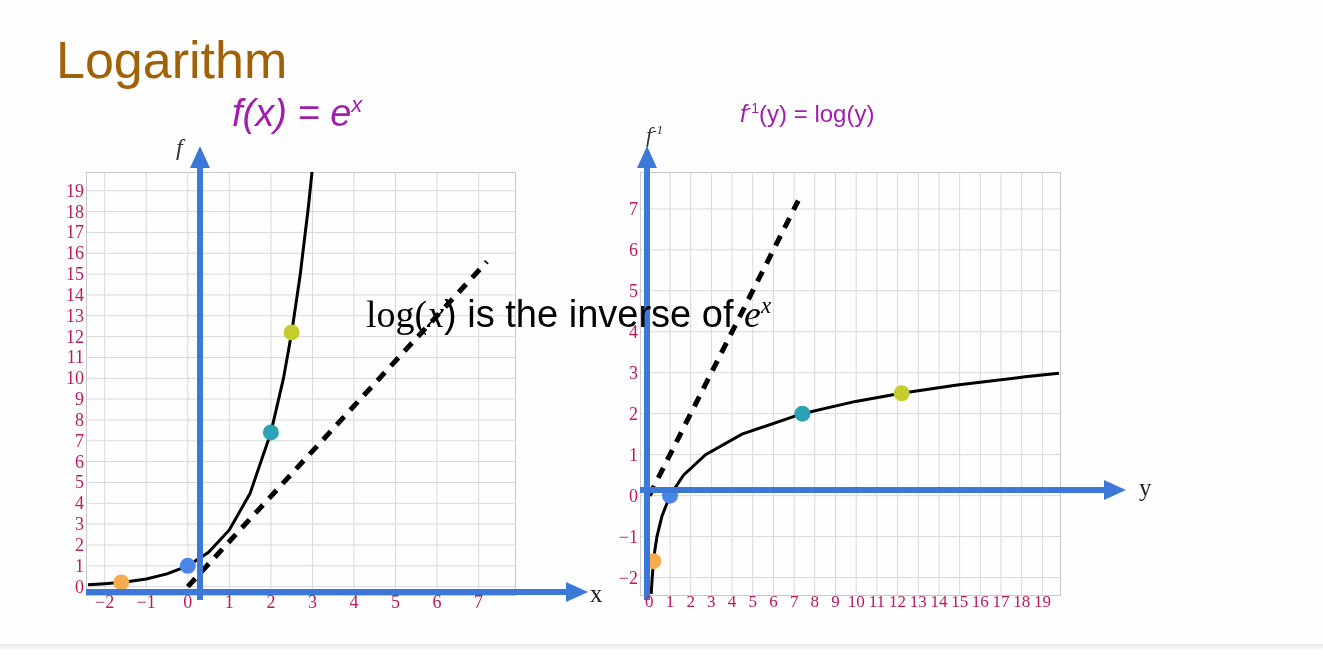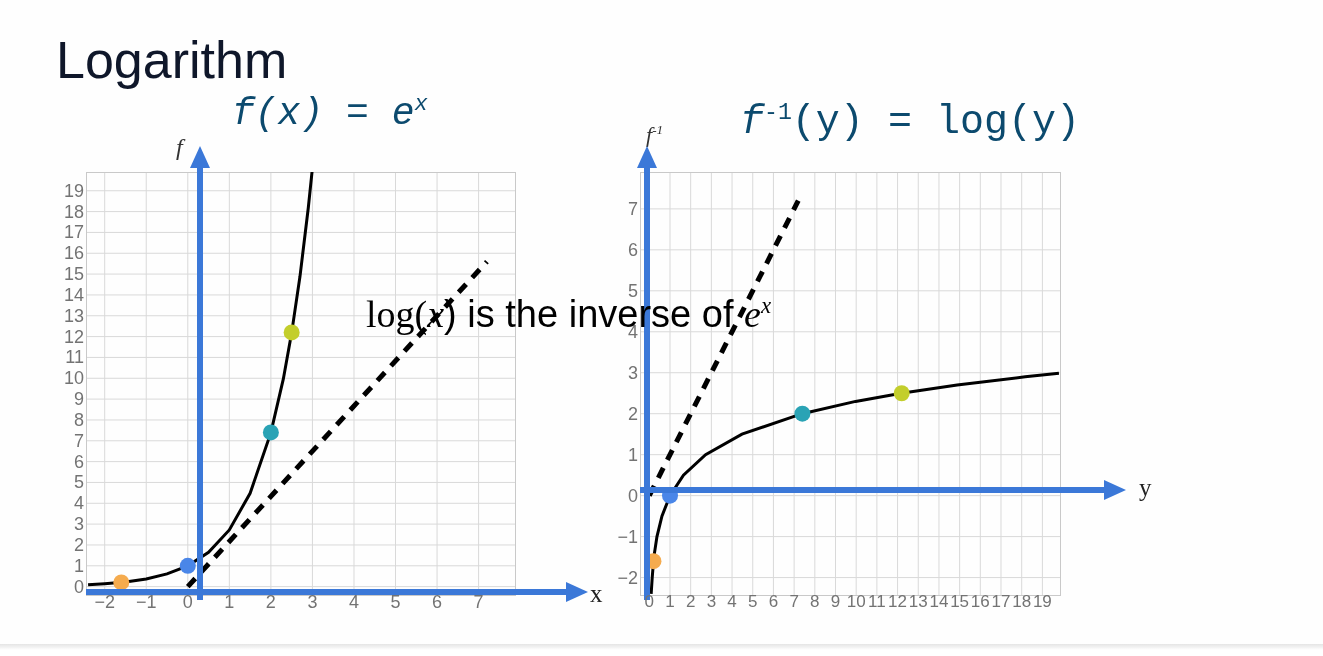--- a/index.html
+++ b/index.html
@@ -14,34 +14,34 @@
     position:absolute;left:0;top:0;width:1323px;height:648px;
     background:#fefefe;
     overflow:hidden;
   }
   #slide-shadow{
     position:absolute;left:0;top:644px;width:1323px;height:6px;
     background:linear-gradient(to bottom, rgba(0,0,0,0.10), rgba(0,0,0,0.0));
   }
   #page-title{
     position:absolute;left:56px;top:30px;
-    font-size:52px;line-height:60px;color:#0f172a;
+    font-size:52px;line-height:60px;color:#a16207;
     font-family:"Liberation Sans", sans-serif;
     letter-spacing:0px;
     white-space:nowrap;
   }
   .formula{
     position:absolute;
-    font-family:Liberation Mono, monospace;
+    font-family:Liberation Sans, sans-serif;
     font-style:italic;
-    color:#0c4a6e;
+    color:#a21caf;
     white-space:nowrap;
   }
   #formula-left{ left:232px; top:92px; font-size:38px; }
-  #formula-right{ left:740px; top:100px; font-size:40px; }
+  #formula-right{ left:740px; top:100px; font-size:24px; }
   .formula sup{ font-size:0.58em; vertical-align:super; font-style:italic;}
   .formula sup.romansup{ font-style:normal; }
   .roman{ font-style:normal; }
 
   .axis-name{
     position:absolute;
     font-family:"Liberation Serif", serif;
     font-style:italic;
     color:#333;
     white-space:nowrap;
@@ -50,22 +50,22 @@
   #axis-name-finv{ left:617px; top:122px; font-size:22px;margin-left:29px; }
   #axis-name-x{ left:590px; top:580px; font-size:25px; font-style:normal; color:#222; }
   #axis-name-y{ left:1139px; top:474px; font-size:25px; font-style:normal; color:#222; }
 
   .plot{ position:absolute; }
   #plot-left{ left:86px; top:172px; width:430px; height:424px; }
   #plot-right{ left:640px; top:172px; width:421px; height:424px; }
 
   .tick{
     position:absolute;
-    font-family:Liberation Sans, sans-serif;
-    color:#737373;
+    font-family:Liberation Serif, serif;
+    color:#be185d;
     font-size:17px;
     white-space:nowrap;
     text-align:right;
   }
   .ytick{ width:34px; }
   .xtick{ text-align:center; }
 
   #overlay-text{
     position:absolute;left:366px;top:292px;
     font-size:38px;color:#000000;

